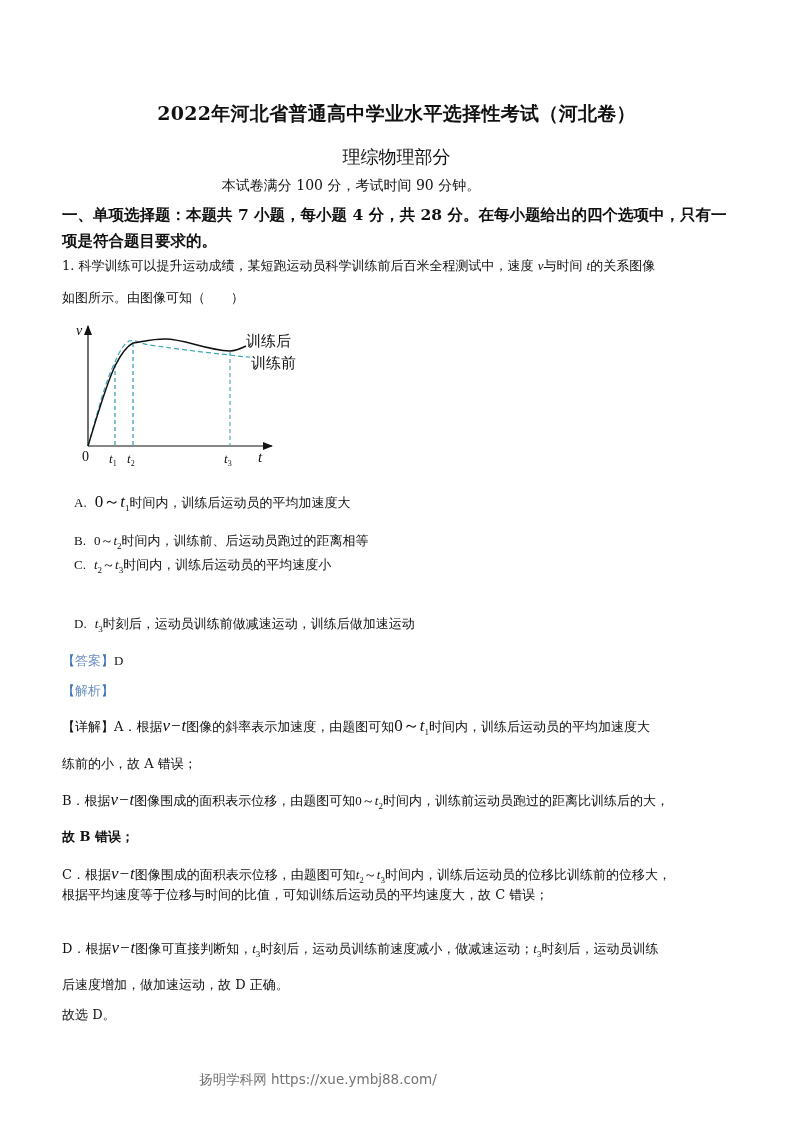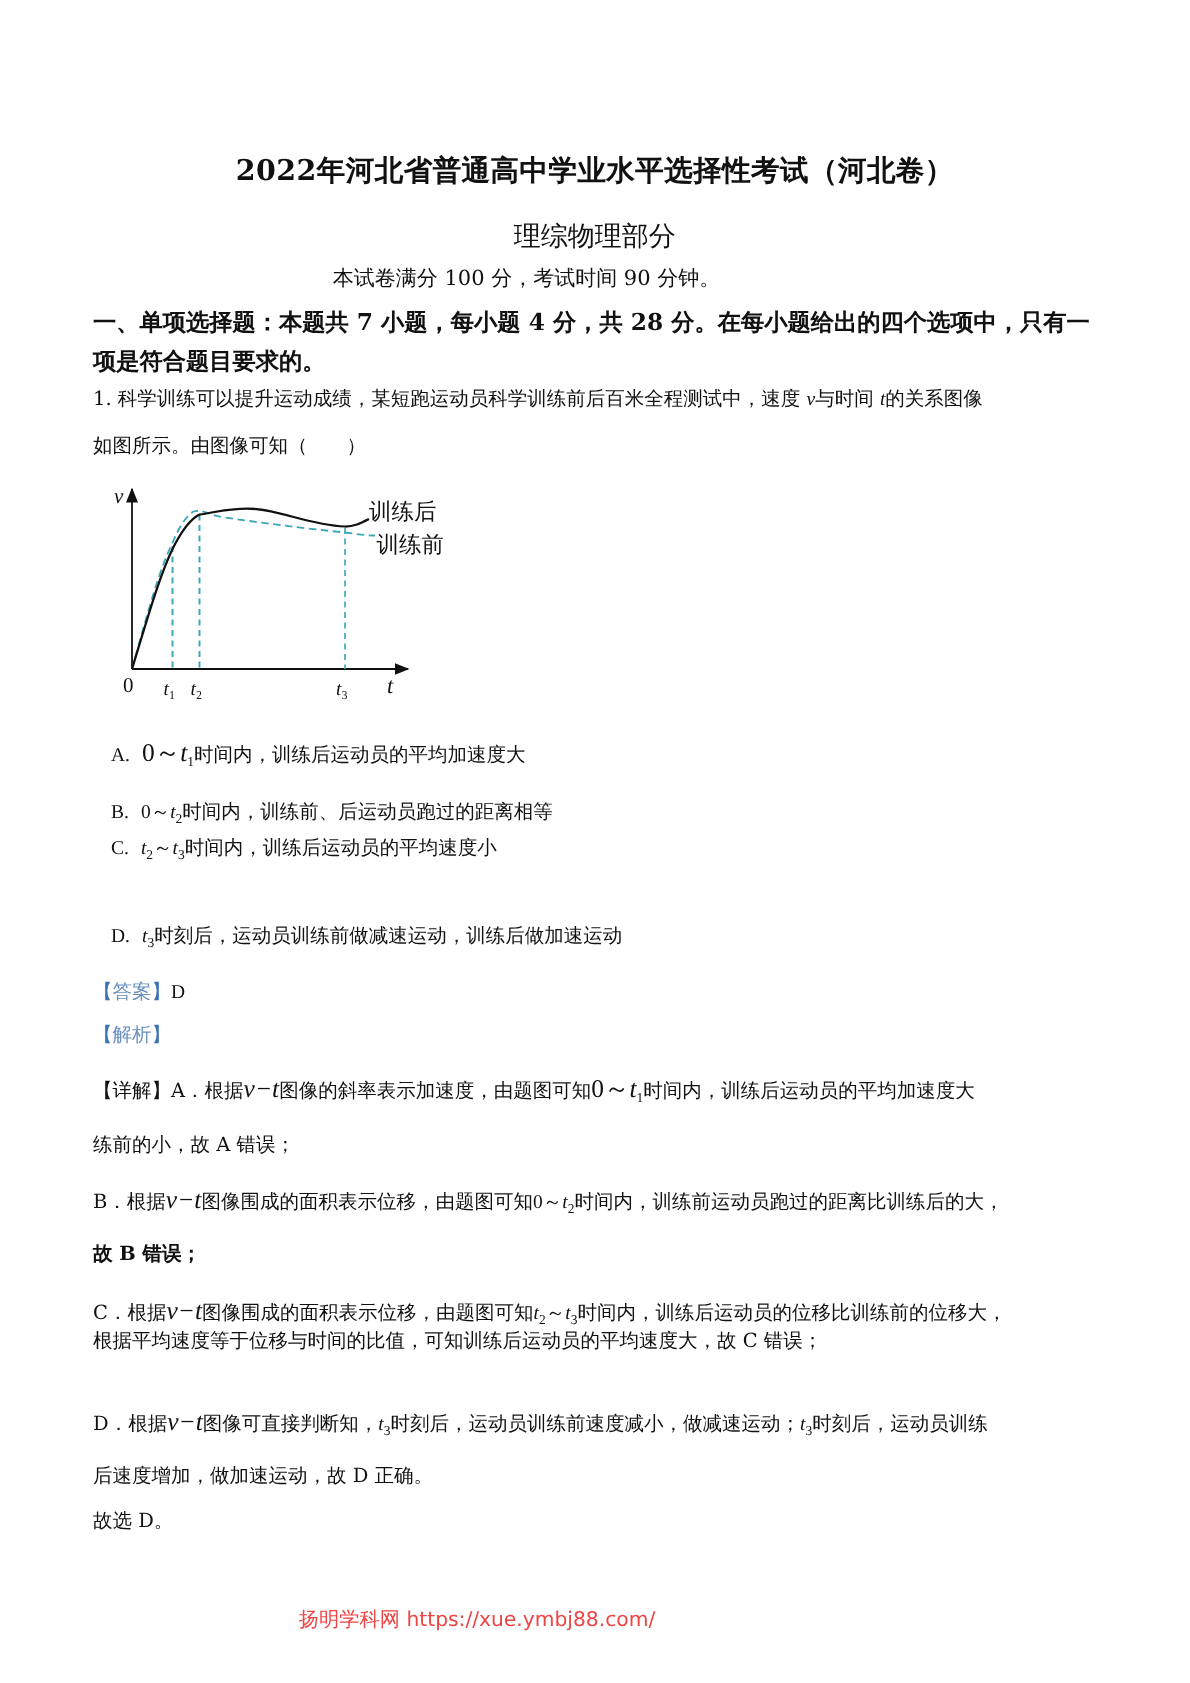--- a/index.html
+++ b/index.html
@@ -31,21 +31,21 @@
     .opt { left: 74px; font-size: 13px; }
     .opt .lbl { font-family: "Liberation Serif", serif; margin-right: 8px; }
     .math { font-family: "Liberation Serif", serif; font-style: italic; }
     .mathup { font-family: "Liberation Serif", serif; }
     .big { font-size: 17px; }
     sub { font-size: 9px; }
     .bracket { color: #3a73b5; }
     .tag-text { color: #6a8fbf; }
     .footer {
       left: 0; width: 636px; text-align: center; top: 1071px;
-      font-family: "DejaVu Sans", sans-serif; font-size: 13.5px; color: #ef4444;
+      font-family: "DejaVu Sans", sans-serif; font-size: 13.5px; color: #737373;
     }
     svg text { font-family: "Liberation Serif", serif; }
   </style>
 </head>
 <body>
 
 <div class="abs title">2022年河北省普通高中学业水平选择性考试（河北卷）</div>
 <div class="abs subtitle">理综物理部分</div>
 <div class="abs meta">本试卷满分 100 分，考试时间 90 分钟。</div>
 

